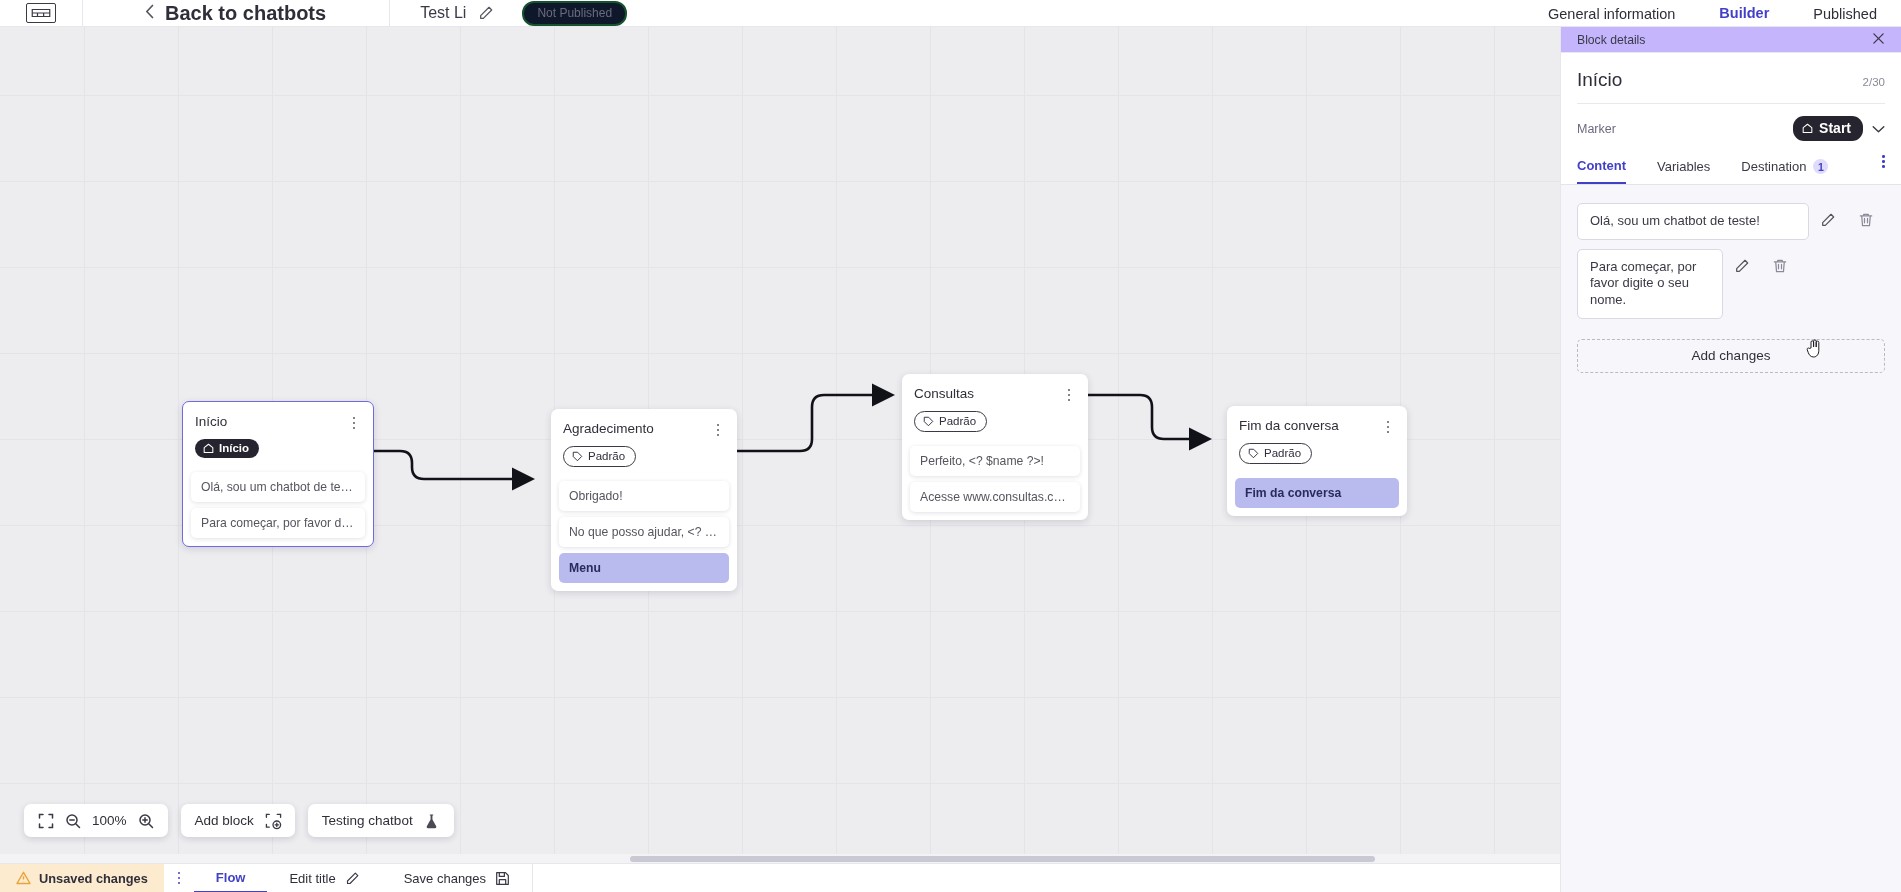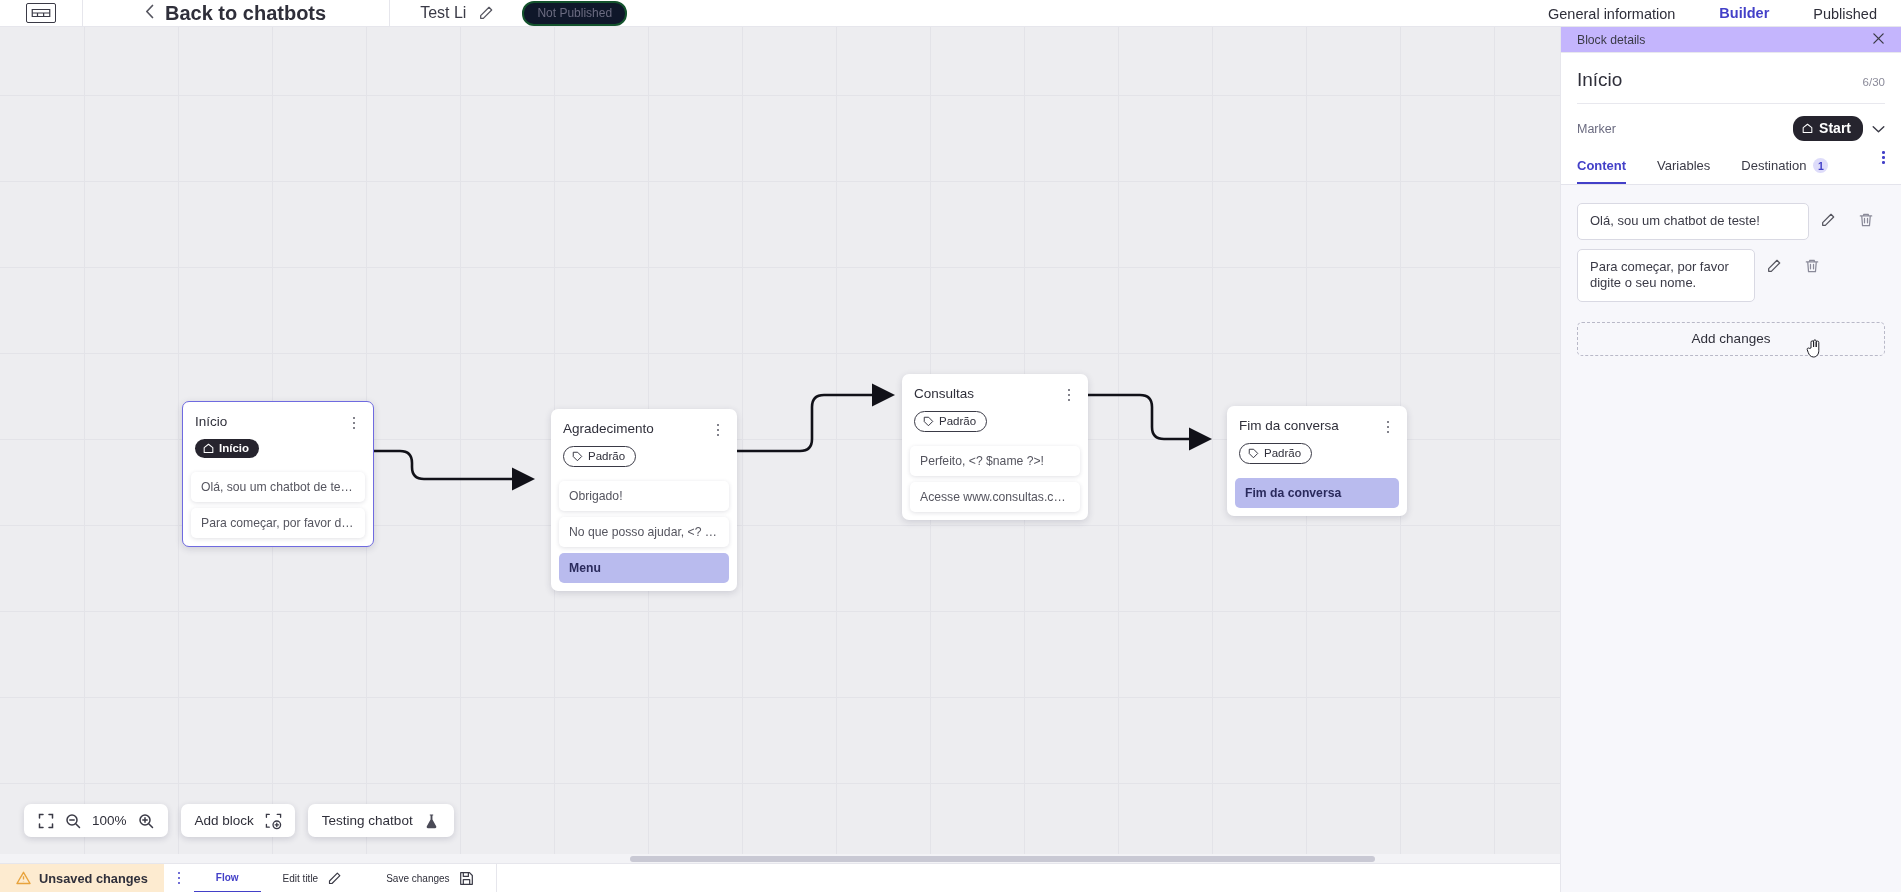--- a/index.html
+++ b/index.html
@@ -106,21 +106,21 @@
   }
   .unsaved {
     background: #fdebd0; height: 29px; display: flex; align-items: center; gap: 8px;
     padding: 0 16px 0 16px; white-space: nowrap;
   }
   .unsaved span { font-size: 12.8px; color: #2f2f3a; font-weight: bold; }
   .bb-kebab { width: 30px; height: 29px; display:flex; flex-direction: column; align-items:center; justify-content:center; gap:2.5px; }
   .bb-kebab i { width: 2.6px; height: 2.6px; border-radius:50%; background:#4340c8; display:block; }
   .bb-item {
     height: 29px; display: flex; align-items: center; gap: 9px; padding: 0 22px;
-    font-size: 10px; color: #2f2f3a; white-space: nowrap; text-align: right;
+    font-size: 13px; color: #2f2f3a; white-space: nowrap; text-align: right;
   }
   .bb-item.active { color: #4340c8; font-weight: bold; border-bottom: 2.5px solid #4340c8; }
   .bb-sep { width: 1px; height: 29px; background: #e6e6ec; }
 
   
   .panel {
     position: absolute; top: 27px; right: 0; width: 341px; height: 865px;
     background: #f7f7fb; border-left: 1px solid #e6e6ec; display: flex; flex-direction: column;
   }
   .panel-head {
@@ -135,21 +135,21 @@
   }
   .panel-title { font-size: 19px; color: #2f2f3a; }
   .panel-count { font-size: 11.5px; color: #8a8a99; }
   .marker-row { display: flex; align-items: center; justify-content: space-between; padding: 12px 0 10px 0; }
   .marker-label { font-size: 12.5px; color: #6b6b80; }
   .marker-ctl { display: flex; align-items: center; gap: 9px; }
   .chip-start {
     display: inline-flex; align-items: center; gap: 6px; background: #26242e; color: #fff;
     font-size: 14px; font-weight: bold; border-radius: 11px; padding: 4px 12px 5px 9px;
   }
-  .p-tabs { display: flex; align-items: flex-start; border-bottom: 1px solid #e4e4ec; background:#fff; }
+  .p-tabs { display: flex; align-items: center; border-bottom: 1px solid #e4e4ec; background:#fff; }
   .p-tab {
     font-size: 13px; color: #3a3a46; padding: 7px 0 9px 0; margin-right: 31px;
     display: flex; align-items: center; gap: 7px; white-space: nowrap;
   }
   .p-tab.active { color: #4340c8; font-weight: bold; border-bottom: 2.5px solid #4340c8; }
   .pill-1 {
     background: #dedcfa; color: #4340c8; font-size: 10.5px; font-weight: bold;
     border-radius: 50%; width: 15px; height: 15px; display: flex; align-items: center; justify-content: center;
   }
   .p-tabs-kebab { margin-left: auto; display:flex; flex-direction:column; align-items:center; gap:2.5px; padding-bottom:12px; }
@@ -390,21 +390,21 @@
     <span>
       <svg viewBox="0 0 14 14" width="13" height="13" fill="none" stroke="#3a3a46" stroke-width="1.4" stroke-linecap="round">
           <path d="M2 2 L12 12 M12 2 L2 12"></path>
         </svg>
     </span>
   </div>
 
   <div class="panel-body">
     <div class="panel-title-row">
       <div class="panel-title">Início</div>
-      <div class="panel-count">6/30</div>
+      <div class="panel-count">2/30</div>
     </div>
     <div class="marker-row">
       <div class="marker-label">Marker</div>
       <div class="marker-ctl">
         <span class="chip-start">
           <svg viewBox="0 0 14 14" width="11" height="11" fill="none" stroke="#ffffff" stroke-width="1.3" stroke-linejoin="round">
               <path d="M1.5 6 L7 1.6 L12.5 6 V12 H1.5 Z"></path>
             </svg>
           <span>Start</span>
         </span>
@@ -443,21 +443,21 @@
             <path d="M12.4 2.6l3 3L6 15H3v-3z"></path>
           </svg>
       </div>
       <div class="row-ic">
         <svg viewBox="0 0 18 18" width="16" height="16" fill="none" stroke="#8a8a99" stroke-width="1.4" stroke-linecap="round" stroke-linejoin="round">
             <path d="M2.6 4.4h12.8M6.4 4.4V2.6h5.2v1.8M4.2 4.4l.9 11h7.8l.9-11M7.3 7.2v5M10.7 7.2v5"></path>
           </svg>
       </div>
     </div>
     <div class="content-row">
-      <div class="content-box" style="width:178px; flex:none;">Para começar, por favor digite o seu nome.</div>
+      <div class="content-box" style="width:146px; flex:none;">Para começar, por favor digite o seu nome.</div>
       <div class="row-ic">
         <svg viewBox="0 0 18 18" width="16" height="16" fill="none" stroke="#55555f" stroke-width="1.4" stroke-linecap="round" stroke-linejoin="round">
             <path d="M12.4 2.6l3 3L6 15H3v-3z"></path>
           </svg>
       </div>
       <div class="row-ic">
         <svg viewBox="0 0 18 18" width="16" height="16" fill="none" stroke="#8a8a99" stroke-width="1.4" stroke-linecap="round" stroke-linejoin="round">
             <path d="M2.6 4.4h12.8M6.4 4.4V2.6h5.2v1.8M4.2 4.4l.9 11h7.8l.9-11M7.3 7.2v5M10.7 7.2v5"></path>
           </svg>
       </div>

